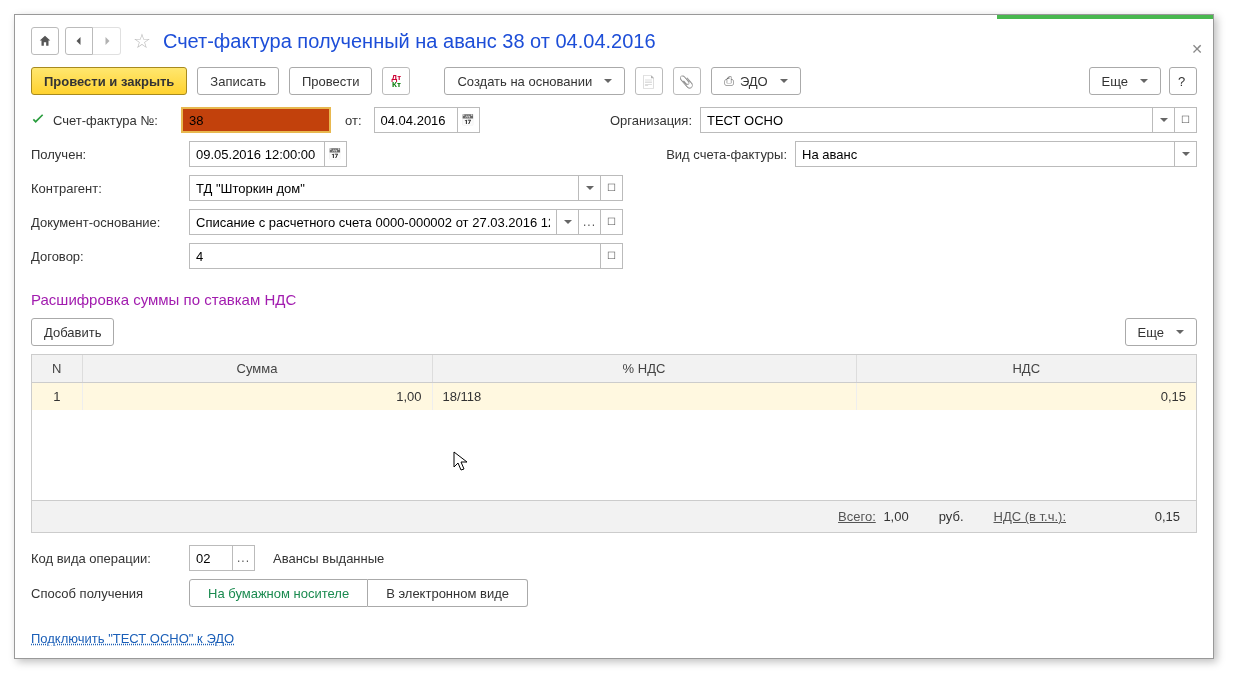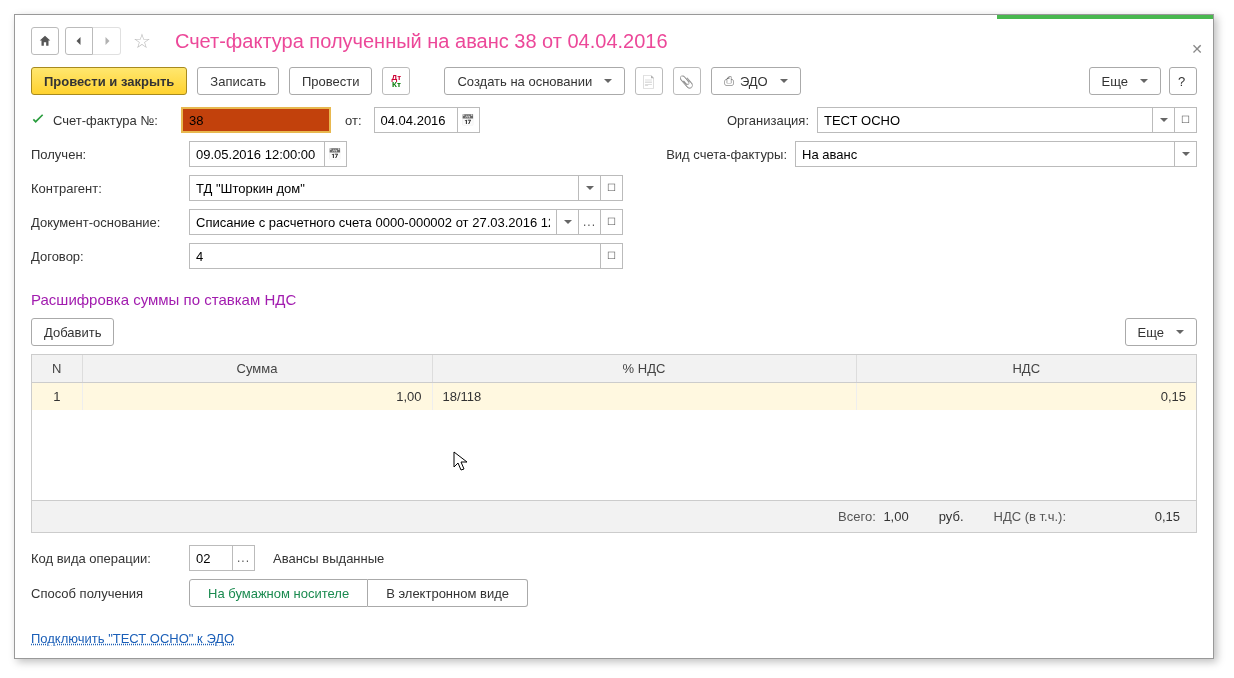--- a/index.html
+++ b/index.html
@@ -24,21 +24,21 @@
   }
   .icon-btn {
     height:28px; min-width:28px; border:1px solid #bbb; border-radius:3px;
     background:#fff; display:flex; align-items:center; justify-content:center;
     cursor:pointer;
   }
   .nav-group { display:flex; }
   .nav-group .icon-btn:first-child { border-top-right-radius:0; border-bottom-right-radius:0; }
   .nav-group .icon-btn:last-child { border-top-left-radius:0; border-bottom-left-radius:0; border-left:none; }
   .star { color:#bbb; font-size:20px; margin:0 6px; cursor:pointer; }
-  .title { font-size:20px; color:#ec4899; margin-left:12px; }
+  .title { font-size:20px; color:#1d4ed8; margin-left:0; }
   .close-x { position:absolute; right:10px; top:26px; color:#888; cursor:pointer; font-size:14px; }
   .toolbar {
     display:flex; align-items:center; gap:10px; padding: 4px 16px 12px 16px;
   }
   .btn {
     height:28px; border:1px solid #aaa; border-radius:3px; background:#fff;
     padding:0 12px; cursor:pointer; display:flex; align-items:center; gap:6px;
     font-size:13px; position:relative;
   }
   .btn-primary {
@@ -71,21 +71,21 @@
   table { width:100%; border-collapse:collapse; }
   th { background:#f2f2f2; text-align:center; font-weight:normal; color:#444; padding:6px 10px; border-right:1px solid #ddd; border-bottom:1px solid #ccc; font-size:13px;}
   th:last-child { border-right:none;}
   td { padding:6px 10px; border-right:1px solid #eee; background:#fff8e0; }
   td:last-child{border-right:none;}
   .empty-area { height:90px; background:#fff; }
   .totals-row {
     display:flex; justify-content:flex-end; gap:30px; background:#f2f2f2;
     padding:8px 16px; margin:0 16px; border:1px solid #ccc; border-top:none; font-size:13px;
   }
-  .totals-row .lbl { color:#555; margin-right:4px;}
+  .totals-row .lbl { color:#555; margin-right:4px;text-decoration:underline;}
   .bottom { padding:12px 16px 6px 16px; }
   .seg-group { display:flex; }
   .seg { height:28px; border:1px solid #aaa; background:#fff; padding:0 18px; display:flex; align-items:center; cursor:pointer; font-size:13px;}
   .seg:first-child{ border-top-left-radius:3px;border-bottom-left-radius:3px;}
   .seg:last-child{ border-top-right-radius:3px;border-bottom-right-radius:3px; border-left:none;}
   .seg.active { color:#1a8a4f; }
   .link { color:#1b5fb8; text-decoration:underline dotted; cursor:pointer; padding:10px 16px 12px 16px; display:inline-block;}
   .spacer { flex:1; }
   .dk-icon { width:16px;height:16px; display:flex;flex-direction:column;align-items:center;justify-content:center;font-size:8px;line-height:7px;}
   .dk-icon .d{color:#c03; font-weight:bold;}
@@ -171,21 +171,21 @@
         <input class="input highlight" style="width: 150px;" value="38">
         <span class="label-narrow">от:</span>
         <div class="field-wrap">
           <input class="input" style="width: 84px;" value="04.04.2016">
           <div class="addon cal-icon"></div>
         </div>
       </div>
       <div class="right-col">
         <span class="label">Организация:</span>
         <div class="field-wrap">
-          <input class="input" style="width: 336px;" value="ТЕСТ ОСНО">
+          <input class="input" style="width: 453px;" value="ТЕСТ ОСНО">
           <div class="addon dd"></div>
           <div class="addon open-icon"></div>
         </div>
       </div>
     </div>
 
     <div class="form-row">
       <div class="col-left">
         <span class="label">Получен:</span>
         <div class="field-wrap">

